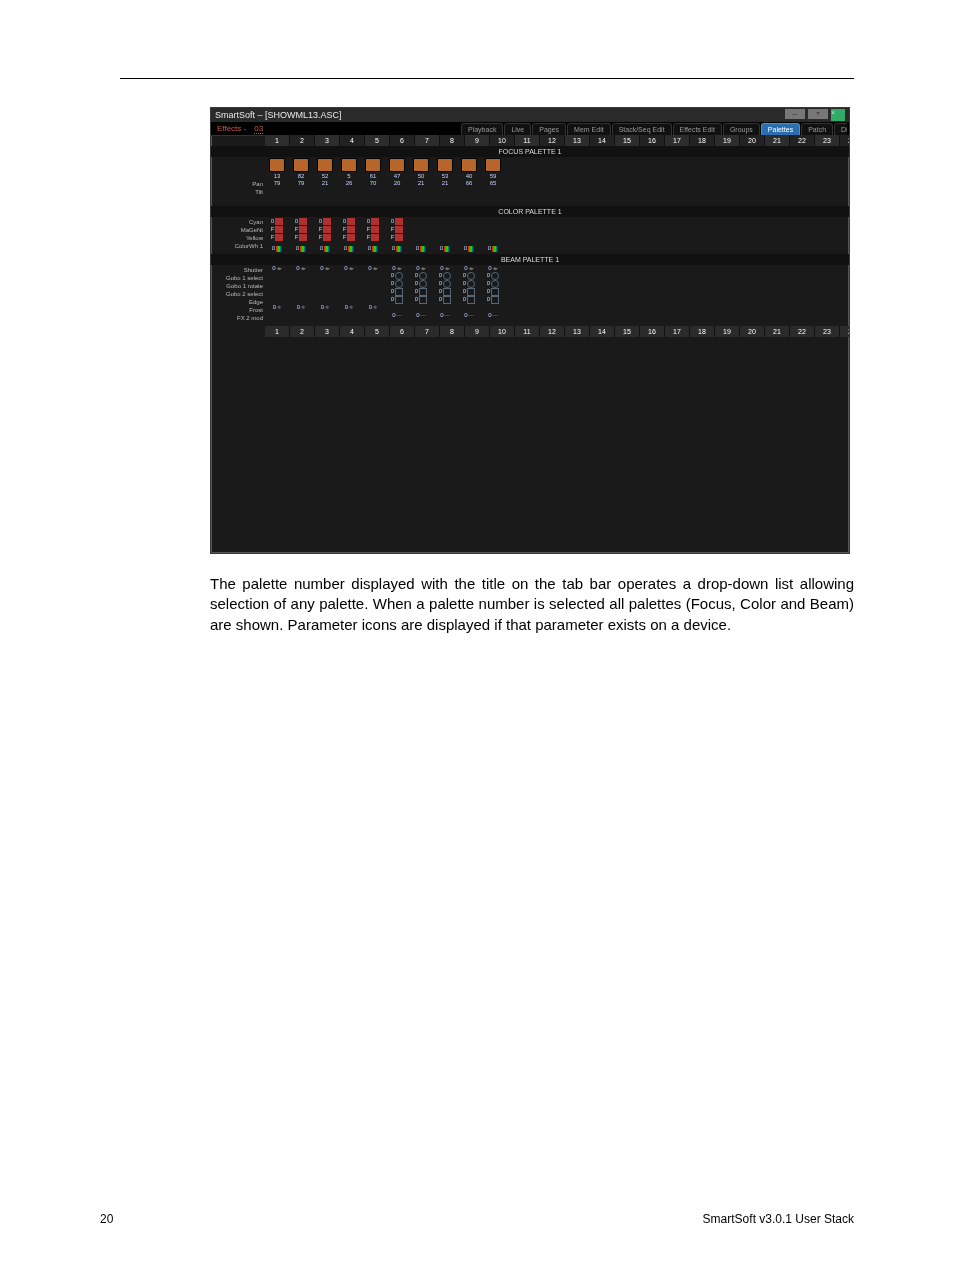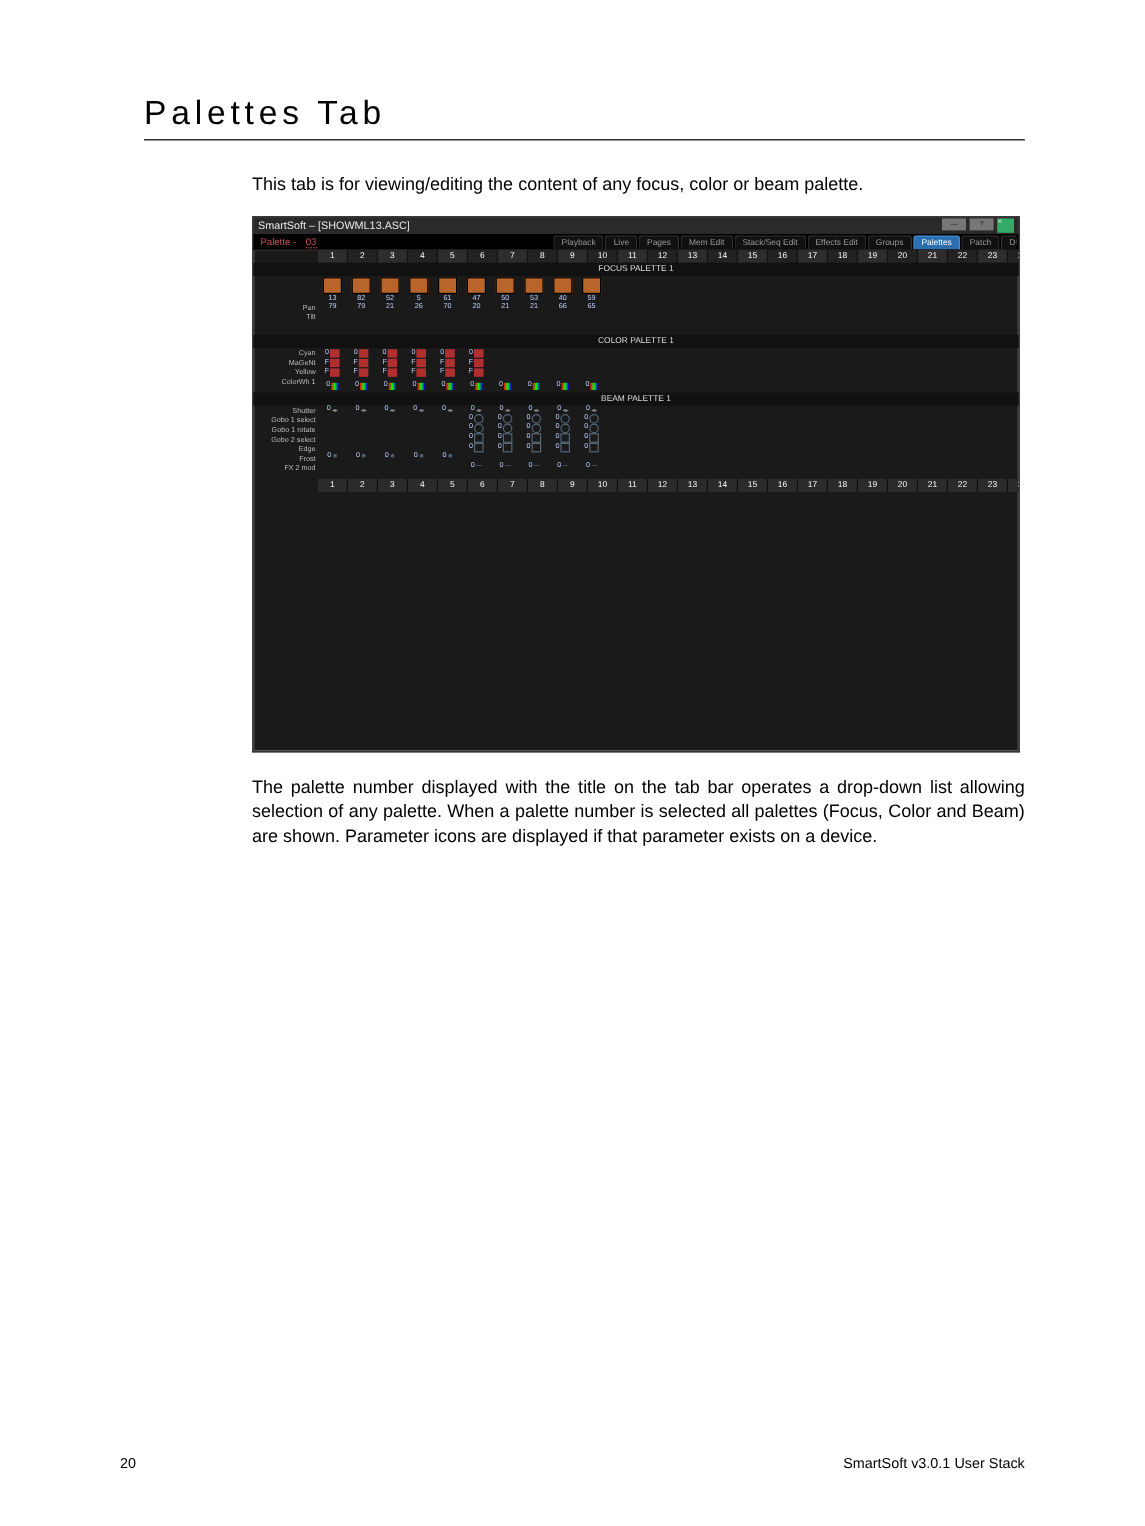--- a/index.html
+++ b/index.html
@@ -137,36 +137,34 @@
   .footer{
     position:absolute;left:100px;right:100px;bottom:46px;
     font-size:12px;color:#000;
     display:flex;justify-content:space-between;
   }
 </style>
 </head>
 <body>
 
 <div class="page">
-  <h1 class="title">Palettes Tab</h1>
   <hr class="rule">
-  <p class="intro">This tab is for viewing/editing the content of any focus, color or beam palette.</p>
 
   <div class="shot-wrap">
     <div class="win-title">
       <span class="lbl">SmartSoft – [SHOWML13.ASC]</span>
       <span class="win-right">
         <span class="win-btn">—</span>
         <span class="win-btn">? </span>
         <span class="win-close">×</span>
       </span>
     </div>
 
     <div class="subbar">
-      <span>Palette - </span>
+      <span>Effects - </span>
       <span class="dd">03</span>
     </div>
 
     <div class="tabrow" id="tabrow">
         <span class="tab">Playback</span>
         <span class="tab">Live</span>
         <span class="tab">Pages</span>
         <span class="tab">Mem Edit</span>
         <span class="tab">Stack/Seq Edit</span>
         <span class="tab">Effects Edit</span>

